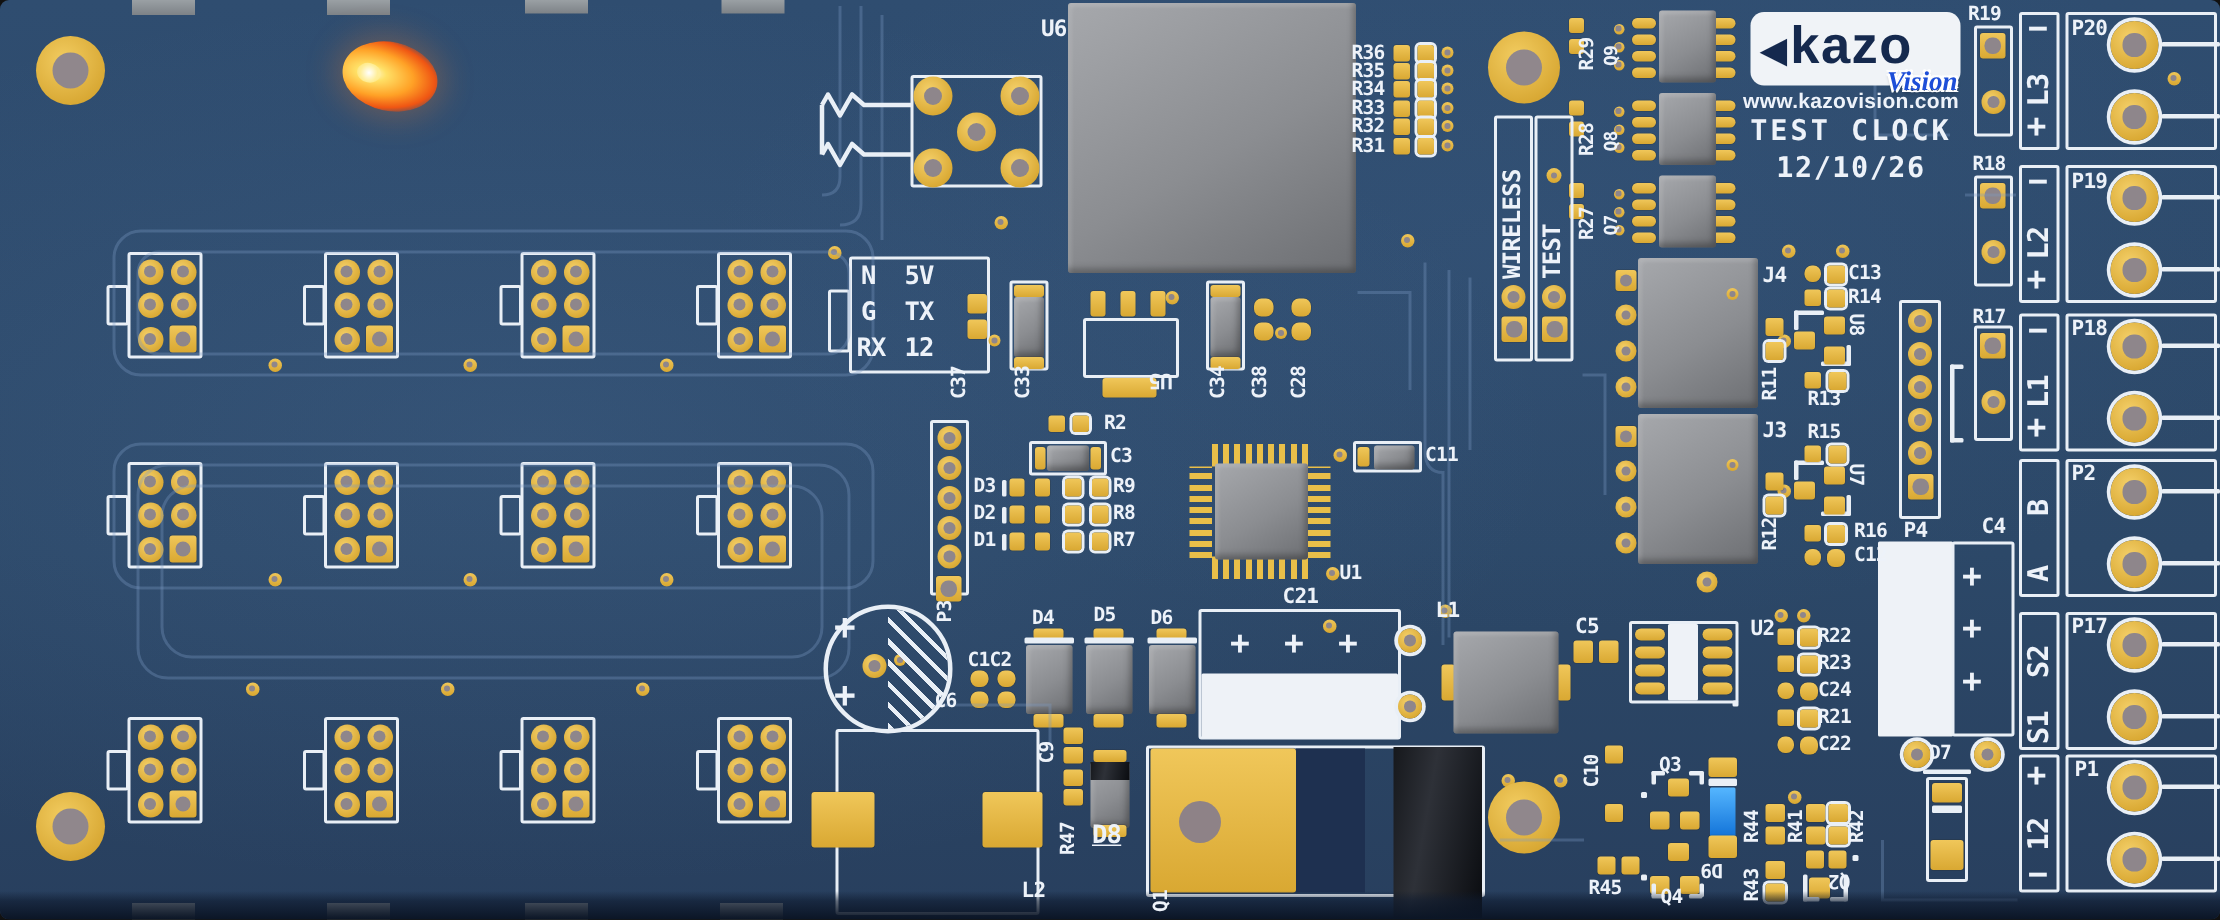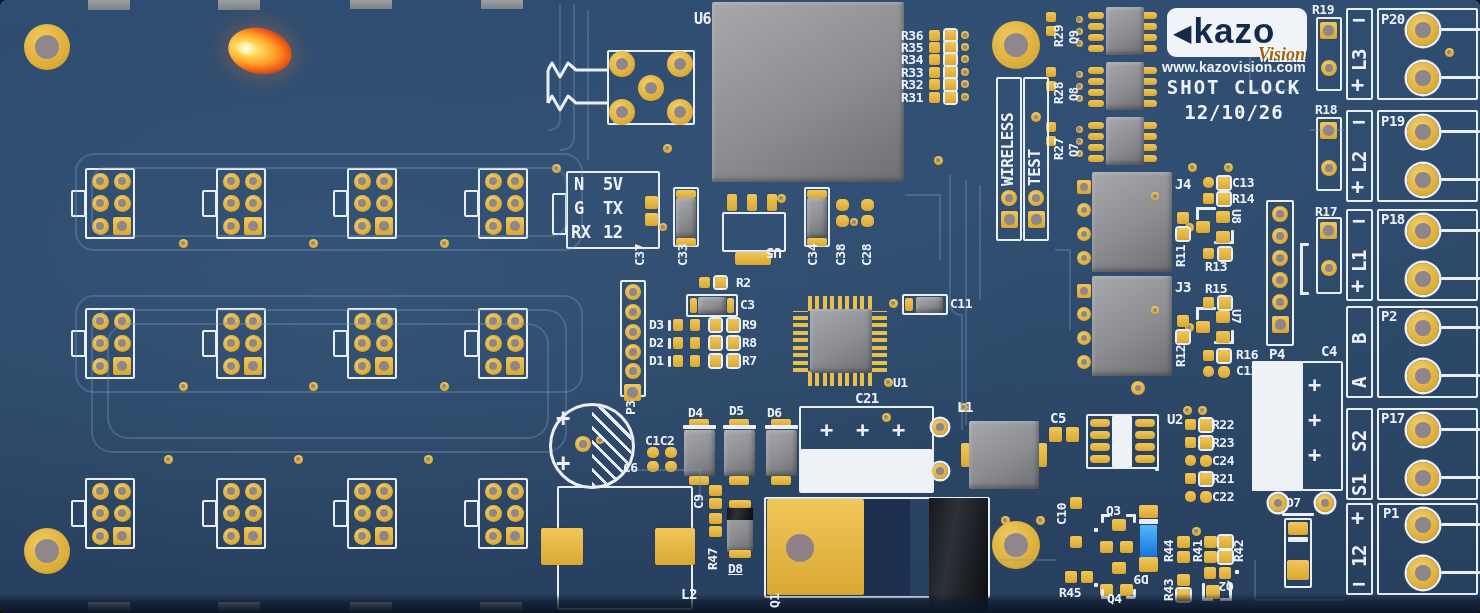--- a/index.html
+++ b/index.html
@@ -25,21 +25,21 @@
   .edge-tab{background:linear-gradient(180deg,#9aa0a4,#7d8287);}
   .circ{position:absolute;border-radius:50%;box-sizing:border-box;}
   .lbl{position:absolute;font-family:"DejaVu Sans Mono",monospace;font-weight:700;color:#edf2f9;
        letter-spacing:-0.5px;line-height:1;white-space:pre;z-index:6;}
   
   #logo-box{position:absolute;left:1167px;top:8px;width:134px;height:49px;background:#f0f3f7;border-radius:9px;z-index:7;
             display:flex;align-items:center;padding-left:6px;}
   #logo-arrow{color:#15294e;font-size:24px;line-height:1;margin-right:2px;font-family:"DejaVu Sans",sans-serif;}
   #logo-brand{color:#15294e;font-family:"Liberation Sans",sans-serif;font-weight:bold;font-size:35px;letter-spacing:1px;margin-top:-4px;}
   #logo-script{position:absolute;right:2px;bottom:-8px;font-family:"Liberation Serif",serif;font-style:italic;font-weight:bold;
-               font-size:18px;color:#a16207;text-shadow:-1.5px -1.5px 0 #fff,1.5px -1.5px 0 #fff,-1.5px 1.5px 0 #fff,1.5px 1.5px 0 #fff,0 2px 3px rgba(0,0,0,.4);}
+               font-size:18px;color:#1d4ed8;text-shadow:-1.5px -1.5px 0 #fff,1.5px -1.5px 0 #fff,-1.5px 1.5px 0 #fff,1.5px 1.5px 0 #fff,0 2px 3px rgba(0,0,0,.4);}
   #logo-url{position:absolute;left:1160px;top:59px;width:148px;text-align:center;color:#eef3fa;z-index:7;
             font-family:"Liberation Sans",sans-serif;font-weight:bold;font-size:14px;letter-spacing:0.2px;}
   #board-title{position:absolute;left:1164px;top:76px;width:140px;text-align:center;color:#edf2f9;font-weight:700;font-size:19px;letter-spacing:2px;z-index:7;}
   #board-date{position:absolute;left:1164px;top:101px;width:140px;text-align:center;color:#edf2f9;font-weight:700;font-size:19px;letter-spacing:1px;z-index:7;}
   
   #c6-cap{position:absolute;left:549px;top:403px;width:80px;height:80px;border:3px solid #e9eff6;border-radius:50%;overflow:hidden;z-index:3;}
   #c6-hatch{position:absolute;left:50%;top:0;right:0;bottom:0;background:repeating-linear-gradient(45deg,#e9eff6 0 3px,transparent 3px 10px);}
   
   #led-glow{position:absolute;left:228px;top:28px;width:64px;height:46px;border-radius:50%;transform:rotate(12deg);z-index:5;
     background:radial-gradient(ellipse at 30% 50%, #fffbdc 0%, #ffe066 16%, #ffa126 45%, #ef5513 68%, rgba(200,60,15,0) 86%);
@@ -91,21 +91,21 @@
 
   <div id="led-glow"></div>
   <div id="led-core"></div>
 
   <div id="logo-box">
     <span id="logo-arrow">◀</span>
     <span id="logo-brand">kazo</span>
     <span id="logo-script">Vision</span>
   </div>
   <div id="logo-url">www.kazovision.com</div>
-  <div id="board-title">SHOT CLOCK</div>
+  <div id="board-title">TEST CLOCK</div>
   <div id="board-date">12/10/26</div>
 
 <div class="prim edge-tab" style="left: 88px; top: 0px; width: 42px; height: 10px;"></div>
     <div class="prim edge-tab" style="left: 218px; top: 0px; width: 42px; height: 10px;"></div>
     <div class="prim edge-tab" style="left: 350px; top: 0px; width: 42px; height: 9px;"></div>
     <div class="prim edge-tab" style="left: 481px; top: 0px; width: 42px; height: 9px;"></div>
     <div class="prim edge-tab" style="left: 88px; top: 602px; width: 42px; height: 11px;"></div>
     <div class="prim edge-tab" style="left: 218px; top: 602px; width: 42px; height: 11px;"></div>
     <div class="prim edge-tab" style="left: 350px; top: 602px; width: 42px; height: 11px;"></div>
     <div class="prim edge-tab" style="left: 480px; top: 602px; width: 42px; height: 11px;"></div>
@@ -796,21 +796,21 @@
     <span class="lbl" style="left: 688px; top: 406px; font-size: 13px;">D4</span>
     <span class="lbl" style="left: 729px; top: 404px; font-size: 13px;">D5</span>
     <span class="lbl" style="left: 767px; top: 406px; font-size: 13px;">D6</span>
     <span class="lbl" style="left: 645px; top: 434px; font-size: 13px;">C1C2</span>
     <span class="lbl" style="left: 623px; top: 461px; font-size: 13px;">C6</span>
     <span class="lbl" style="left: 556px; top: 406px; font-size: 24px;">+</span>
     <span class="lbl" style="left: 556px; top: 451px; font-size: 24px;">+</span>
     <span class="lbl" style="left: 681px; top: 587px; font-size: 14px;">L2</span>
     <span class="lbl" style="left: 692px; top: 509px; font-size: 13px; transform: rotate(-90deg); transform-origin: 0px 0px;">C9</span>
     <span class="lbl" style="left: 706px; top: 570px; font-size: 13px; transform: rotate(-90deg); transform-origin: 0px 0px;">R47</span>
-    <span class="lbl" style="left: 728px; top: 562px; font-size: 13px; text-decoration: underline;">D8</span>
+    <span class="lbl" style="left: 728px; top: 549px; font-size: 17px; text-decoration: underline;">D8</span>
     <span class="lbl" style="left: 768px; top: 608px; font-size: 13px; transform: rotate(-90deg); transform-origin: 0px 0px;">Q1</span>
     <span class="lbl" style="left: 957px; top: 400px; font-size: 14px;">L1</span>
     <span class="lbl" style="left: 1050px; top: 411px; font-size: 14px;">C5</span>
     <span class="lbl" style="left: 1167px; top: 412px; font-size: 14px;">U2</span>
     <span class="lbl" style="left: 1212px; top: 418px; font-size: 13px;">R22</span>
     <span class="lbl" style="left: 1212px; top: 436px; font-size: 13px;">R23</span>
     <span class="lbl" style="left: 1212px; top: 454px; font-size: 13px;">C24</span>
     <span class="lbl" style="left: 1212px; top: 472px; font-size: 13px;">R21</span>
     <span class="lbl" style="left: 1212px; top: 490px; font-size: 13px;">C22</span>
     <span class="lbl" style="left: 1055px; top: 525px; font-size: 13px; transform: rotate(-90deg); transform-origin: 0px 0px;">C10</span>

